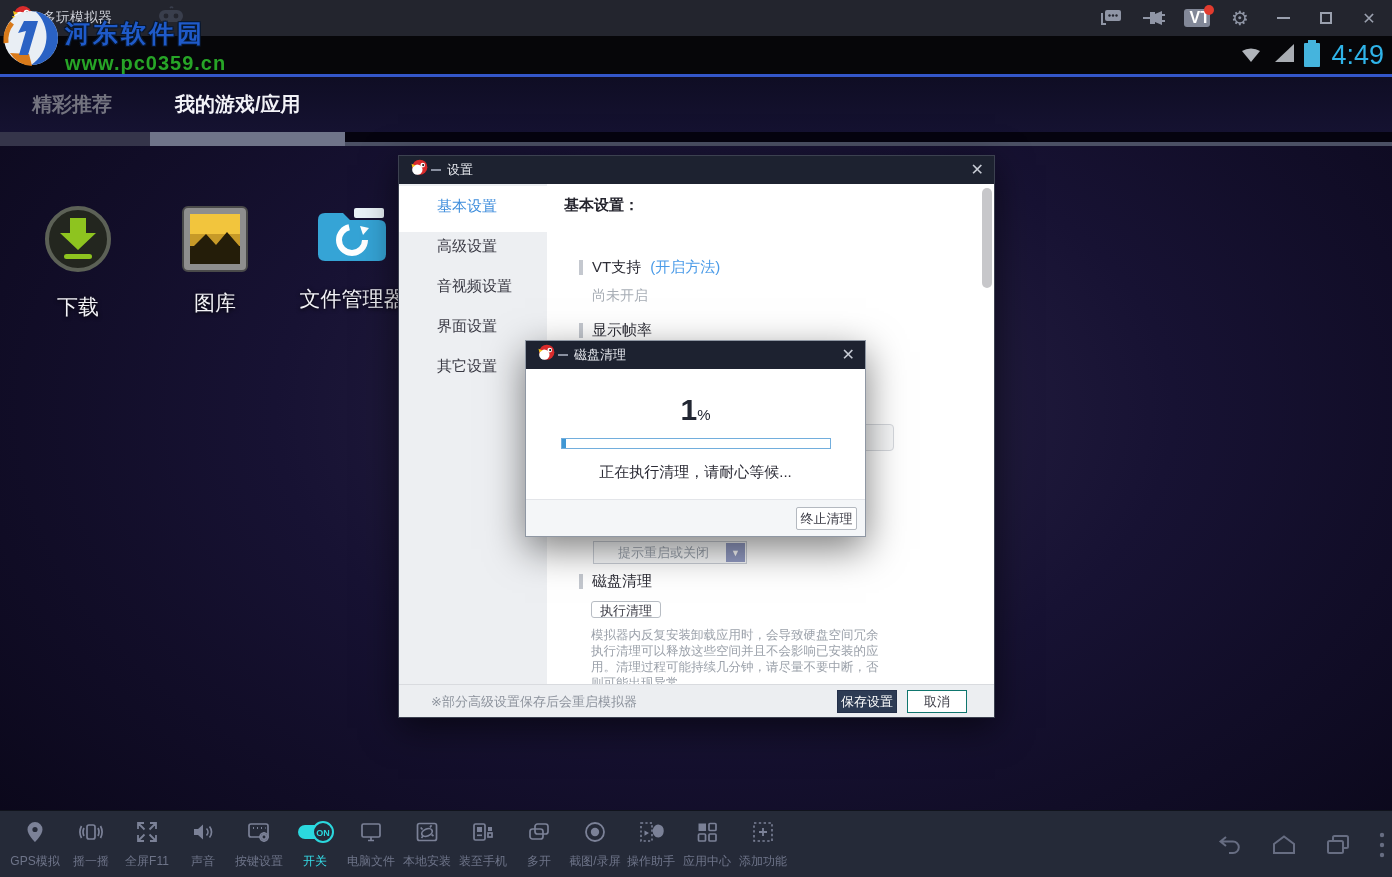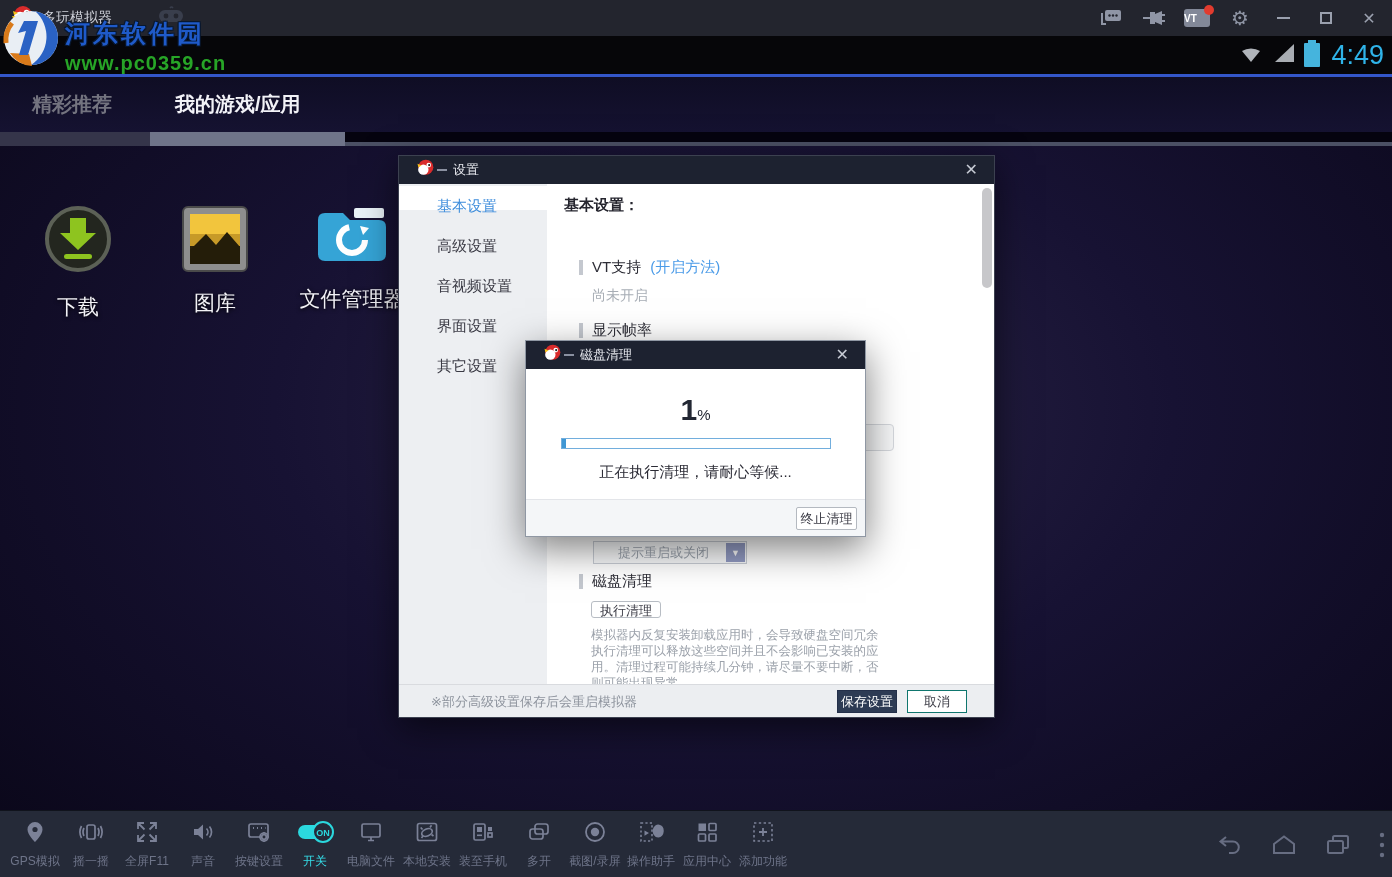--- a/index.html
+++ b/index.html
@@ -6,21 +6,21 @@
   body { background:#000; font-family:"Liberation Sans","DejaVu Sans",sans-serif; }
   .screen { position:relative; width:1392px; height:877px; overflow:hidden; background:#05030f; }
 
   
   .titlebar { position:absolute; left:0; top:0; right:0; height:36px; background:#23252e; z-index:10; }
   .tb-left { position:absolute; left:10px; top:0; height:36px; display:flex; align-items:center; gap:8px; }
   .app-title { color:#cdd0d8; font-size:14px; }
   .gamepad-wrap { position:absolute; left:158px; top:6px; opacity:.9; }
   .tb-right { position:absolute; right:10px; top:0; height:36px; display:flex; align-items:center; gap:17px; }
   .tb-ic { width:26px; height:22px; display:flex; align-items:center; justify-content:center; color:#8f95a5; }
-  .vt-badge { position:relative; width:28px; height:18px; background:#828898; border-radius:3px; color:#fff; font-size:10px; font-weight:bold; display:flex; align-items:center; justify-content:flex-start; }
+  .vt-badge { position:relative; width:28px; height:18px; background:#828898; border-radius:3px; color:#fff; font-size:16px; font-weight:bold; display:flex; align-items:center; justify-content:flex-end; }
   .vt-dot { position:absolute; right:-4px; top:-4px; width:10px; height:10px; border-radius:50%; background:#e23b2e; }
   .gear { font-size:20px; line-height:1; }
   .min-bar { width:13px; height:2px; background:#9aa0ae; }
   .max-box { width:12px; height:12px; border:2px solid #9aa0ae; }
   .x-glyph { font-size:16px; color:#9aa0ae; }
 
   
   .statusbar { position:absolute; left:0; top:36px; right:0; height:38px; background:#060609; z-index:5; }
   .sb-right { position:absolute; right:8px; top:0; height:38px; display:flex; align-items:center; gap:7px; }
   .battery { position:relative; width:16px; height:24px; background:#45b4dd; border-radius:1px; }
@@ -40,31 +40,31 @@
   
   .desktop { position:absolute; left:0; top:146px; right:0; height:664px;
     background:radial-gradient(ellipse 1000px 640px at 52% 40%, #2a2446 0%, #171233 45%, #0a0719 100%); }
   .dicon { position:absolute; width:120px; display:flex; flex-direction:column; align-items:center; cursor:pointer; }
   .dicon .dlabel { margin-top:13px; font-size:21px; color:#f2f2f6; text-shadow:0 1px 4px #000; white-space:nowrap; }
   .di-download { left:18px; top:58px; }
   .di-gallery  { left:155px; top:60px; }
   .di-files    { left:292px; top:60px; }
 
   
-  .dlg-head { position:absolute; left:0; top:0; right:0; height:28px; background:#1d2230; display:flex; align-items:center; padding:0 16px; }
+  .dlg-head { position:absolute; left:0; top:0; right:0; height:28px; background:#1d2230; display:flex; align-items:center; padding:0 10px; }
   .dlg-title { color:#e6e8ee; font-size:13px; margin-left:6px; }
   .dlg-dash { width:10px; height:2px; background:#8a90a0; margin-left:2px; }
   .dlg-close { margin-left:auto; color:#c6cbd4; font-size:16px; cursor:pointer; line-height:1; }
 
   
   .settings { position:absolute; left:398px; top:155px; width:597px; height:563px; background:#fff; z-index:20;
     border:1px solid #3c4150; box-shadow:0 10px 34px rgba(0,0,0,.55); }
   .settings-body { position:absolute; left:0; top:28px; right:0; bottom:33px; }
   .side { position:absolute; left:0; top:0; bottom:0; width:148px; background:#edeff2; }
-  .side-item { position:absolute; left:0; width:148px; height:24px; line-height:40px; padding-left:38px; font-size:15px; color:#3a3a44; cursor:pointer; }
+  .side-item { position:absolute; left:0; width:148px; height:46px; line-height:40px; padding-left:38px; font-size:15px; color:#3a3a44; cursor:pointer; }
   .side-item.active { background:#fff; color:#3f8edc; }
   .content { position:absolute; left:148px; top:0; right:0; bottom:0; background:#fff; overflow:hidden; }
   .c-heading { position:absolute; left:17px; top:12px; font-size:15px; font-weight:bold; color:#25252e; }
   .sec-row { position:absolute; display:flex; align-items:center; gap:9px; }
   .marker { width:4px; height:15px; background:#c4c8cf; }
   .sec-label { font-size:15px; color:#2d2d36; }
   .sec-link { font-size:15px; color:#4a9be8; cursor:pointer; }
   .sec-status { position:absolute; font-size:14px; color:#a7adb5; }
   .partial-input { position:absolute; left:314px; top:240px; width:33px; height:27px; background:#f6f7f8; border:1px solid #d5d8dd; border-radius:4px; }
   .dropdown { position:absolute; left:46px; top:357px; width:154px; height:23px; background:#fafbfc; border:1px solid #c9ced6; display:flex; align-items:center; cursor:default;padding-left:18px; }

